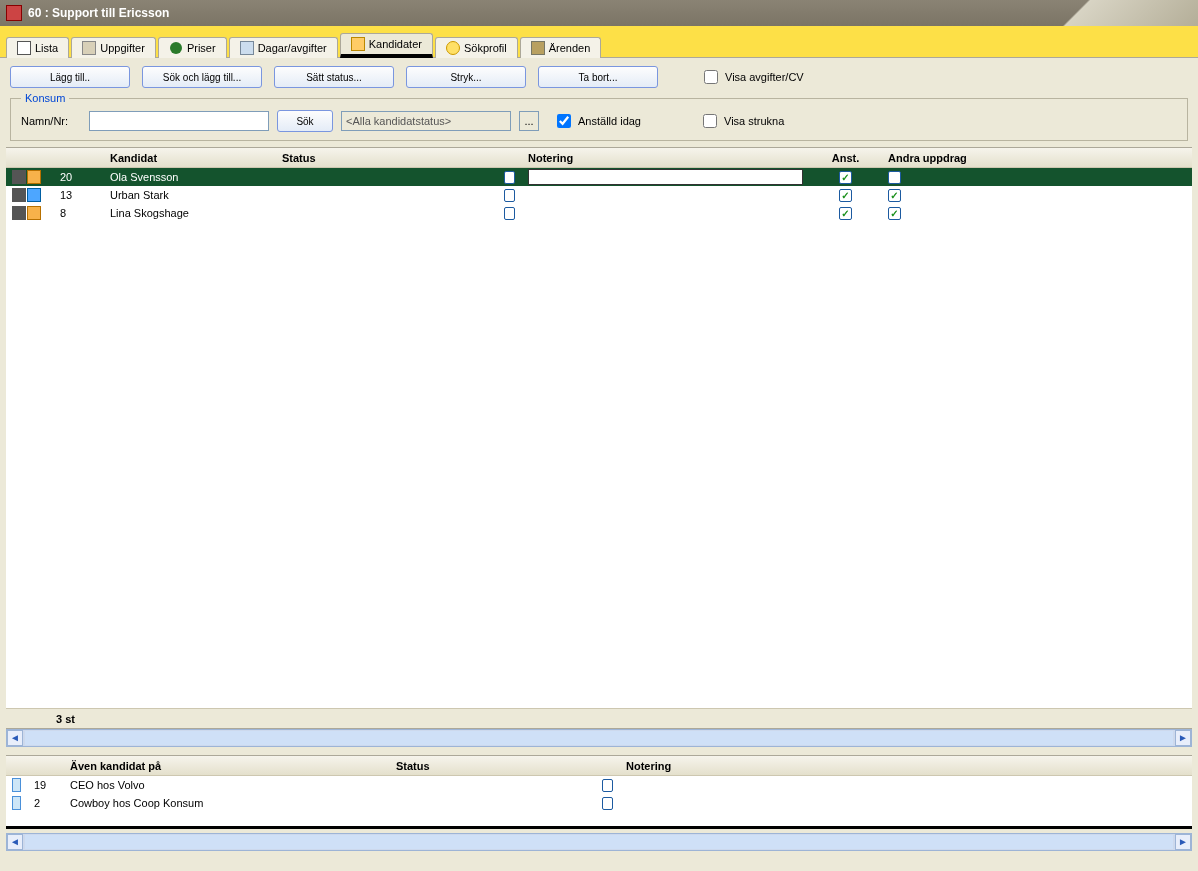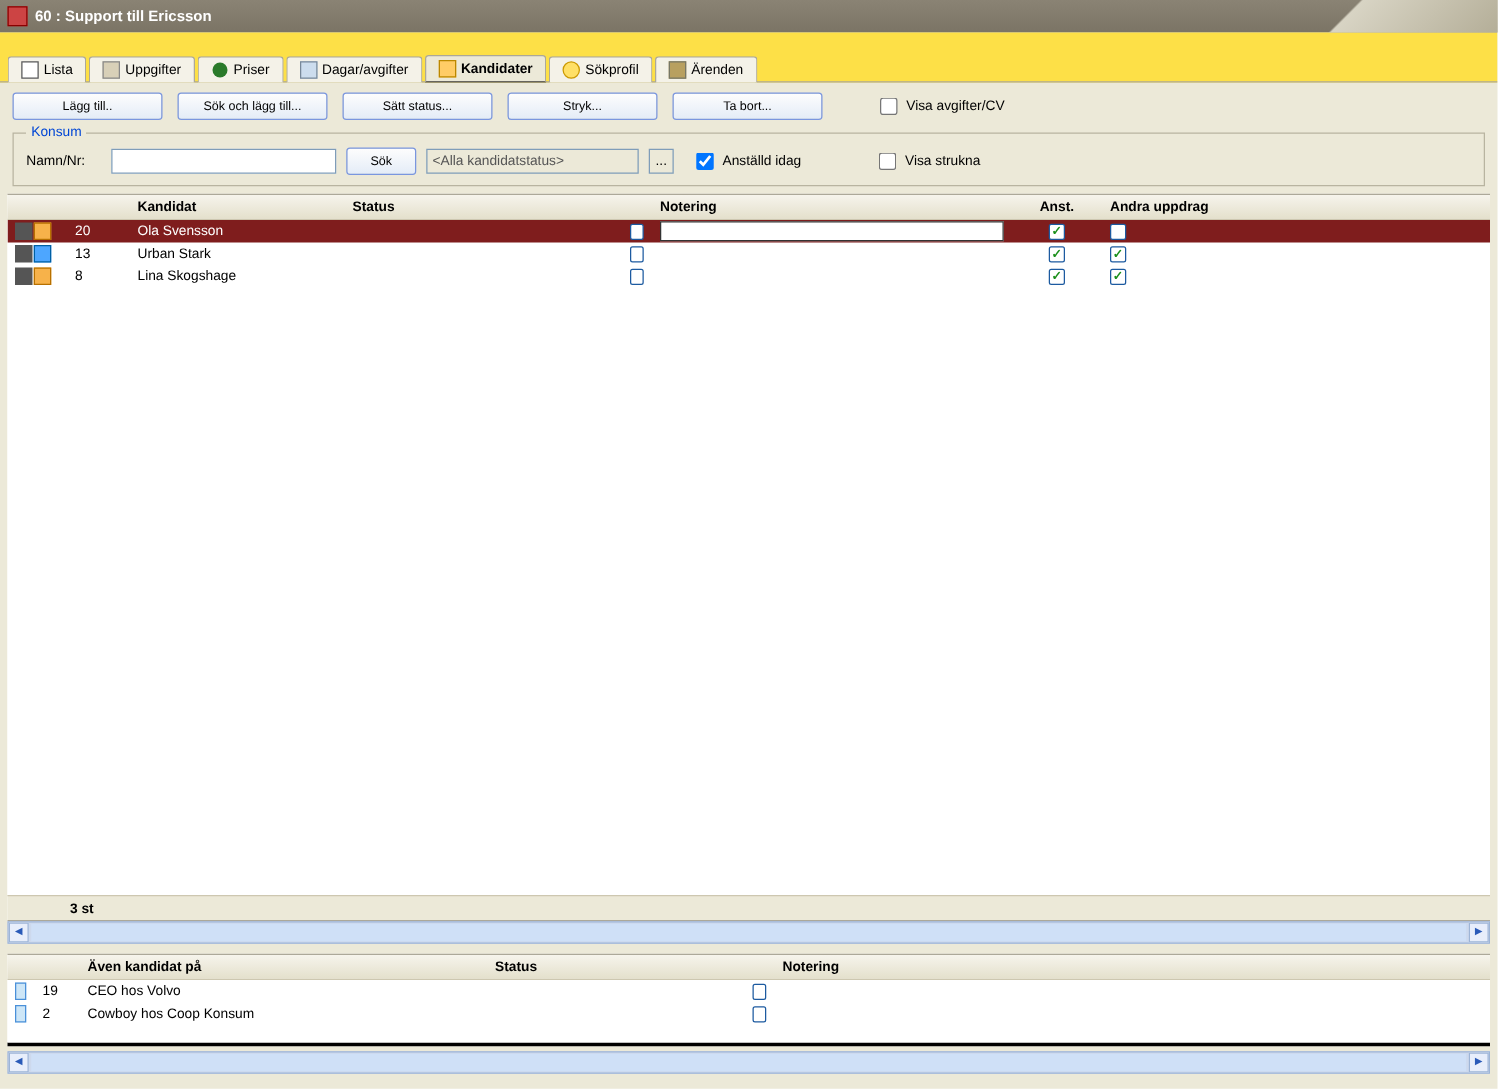--- a/index.html
+++ b/index.html
@@ -44,23 +44,22 @@
     border: 1px solid #aca899;
     border-bottom: none;
     border-radius: 3px 3px 0 0;
     background: #f4f2e8;
     cursor: pointer;
     position: relative;
     top: 1px;
   }
   .tab.active {
     background: #ece9d8;
-    font-weight: bold;
-    border-bottom: 1px solid #000000;
-    margin-top: 11px;
+    font-weight: normal;
+    border-bottom: 4px solid #000000;
   }
   .tab .ticon { width: 14px; height: 14px; }
   .ticon.list { background:#fff; border:1px solid #555; }
   .ticon.tasks { background:#d8d0b8; border:1px solid #888; }
   .ticon.money circle { fill:#2a7a2a; }
   .ticon.days { background:#cde; border:1px solid #789; }
   .ticon.cand { background:#ffcc66; border:1px solid #b80; }
   .ticon.bulb { background:#ffe066; border:1px solid #cc9900; border-radius:50%; }
   .ticon.case { background:#b8a060; border:1px solid #776; }
   .toolbar {
@@ -144,21 +143,21 @@
   .col-anst { width: 72px; justify-content:center; }
   .col-andra { width: 280px; }
   .grid-body { height: 540px; overflow:auto; background:#fff; }
   .grid-row {
     display:flex;
     height:18px;
     align-items:center;
     font-size:11px;
   }
   .grid-row.selected {
-    background:#7f1d1d;
+    background:#14532d;
     color:#fff;
   }
   .grid-row.selected .status-txt { color:#fff; }
   .status-txt { color:#555; }
   .cbox {
     width:13px; height:13px;
     border:1px solid #1c5aa0;
     border-radius:2px;
     background:#fff;
     display:flex;

